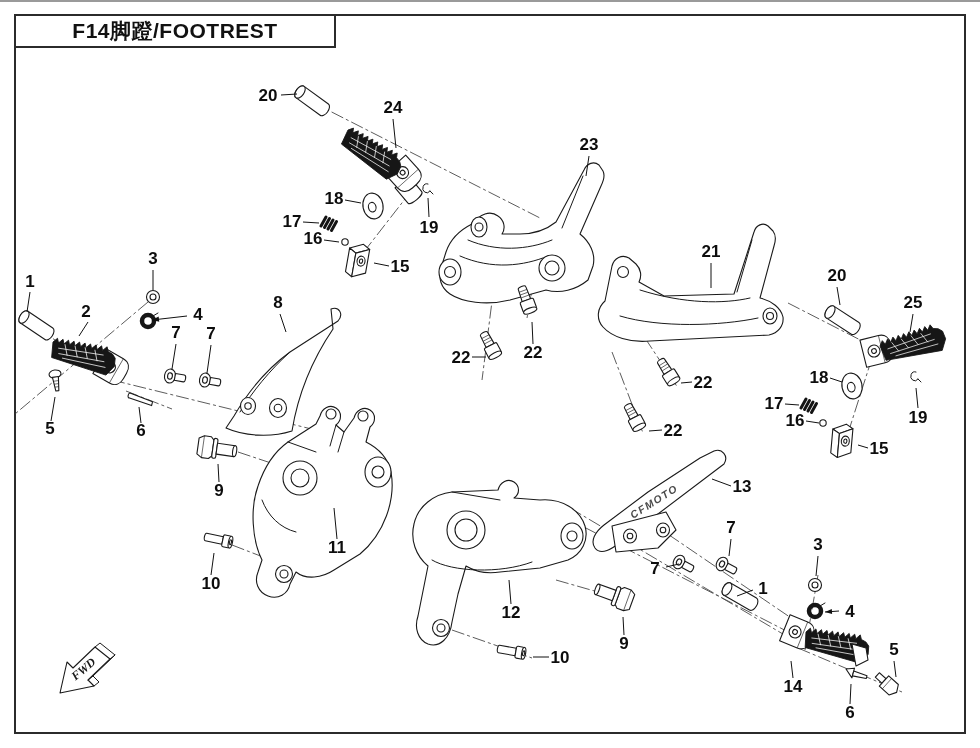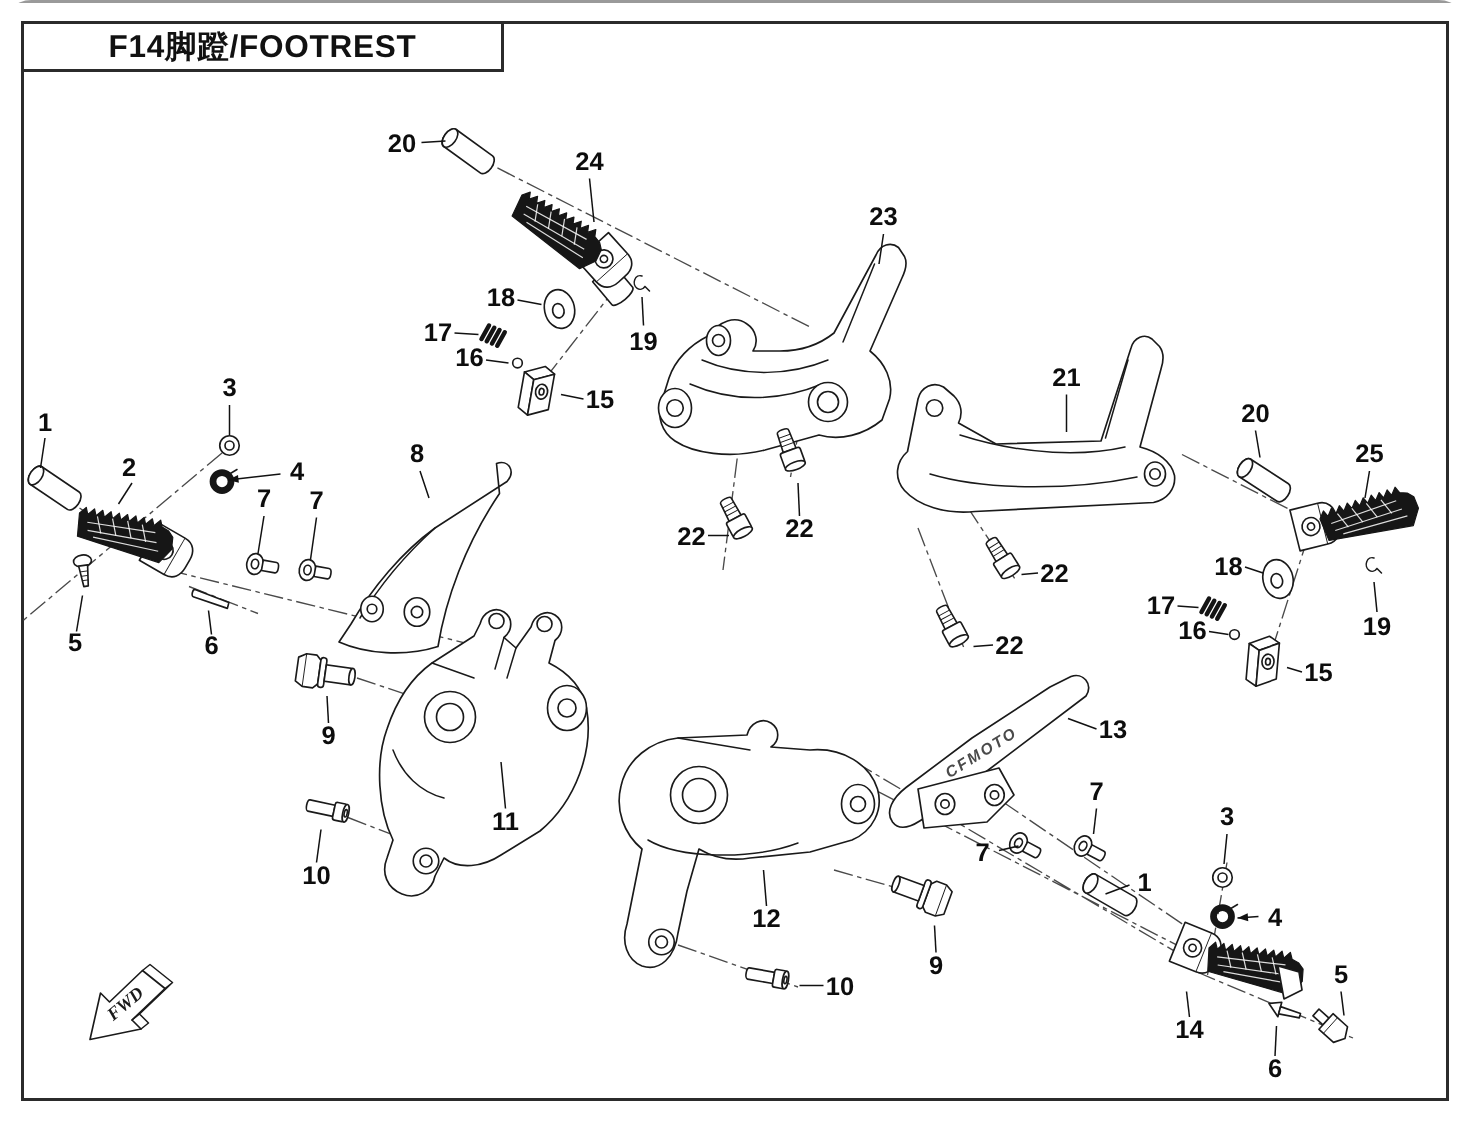--- a/index.html
+++ b/index.html
@@ -1,17 +1,17 @@
 <!DOCTYPE html>
 <html><head>
 <meta charset="utf-8">
 <style>
   html,body{margin:0;padding:0;background:#fff;}
   .page{position:relative;width:980px;height:748px;background:#fff;overflow:hidden;
-        font-family:"Liberation Sans","DejaVu Sans",sans-serif;border-radius:21px;}
+        font-family:"Liberation Sans","DejaVu Sans",sans-serif;}
   .top-rule{position:absolute;left:0;top:0;width:100%;height:2px;background:#9a9a9a;}
   .frame{position:absolute;left:14px;top:14px;width:952px;height:720px;
          border:2px solid #2b2b2b;box-sizing:border-box;background:transparent;}
   .title-box{position:absolute;left:14px;top:14px;width:322px;height:34px;
              border:2px solid #2b2b2b;box-sizing:border-box;background:#fff;
              display:flex;align-items:center;justify-content:center;z-index:5;}
   .title-box span{font-size:21px;font-weight:bold;color:#111;letter-spacing:.5px;white-space:nowrap;}
   svg.art{position:absolute;left:0;top:0;z-index:3;}
   .ln{stroke:#1a1a1a;fill:none;stroke-width:1;stroke-linecap:round;stroke-linejoin:round;}
   .thin{stroke:#1a1a1a;fill:none;stroke-width:.6;}

